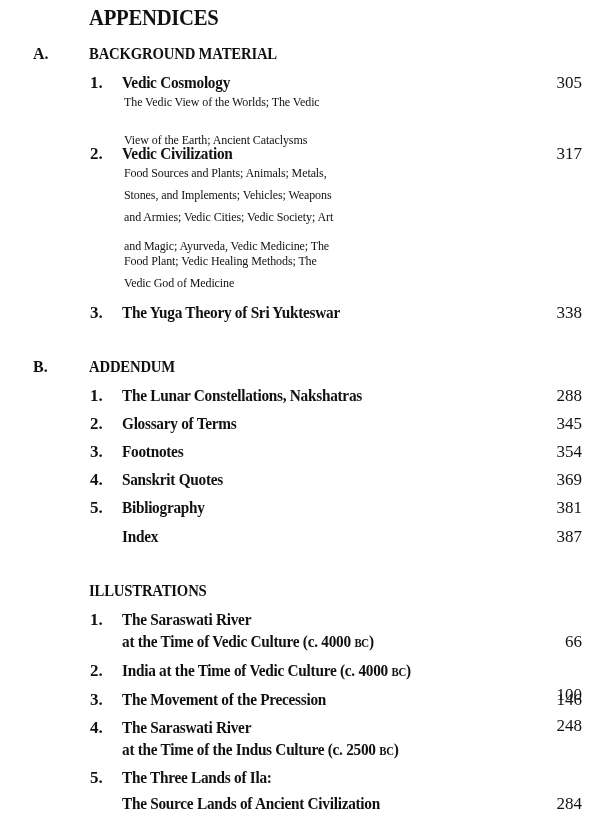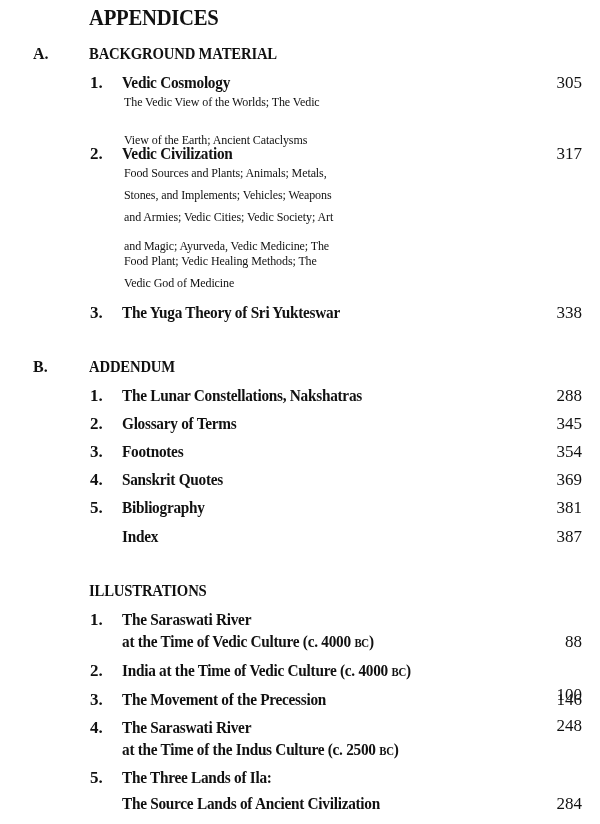--- a/index.html
+++ b/index.html
@@ -81,21 +81,21 @@
     <div class="abs item" style="top:528px">Index</div>
     <div class="abs page" style="top:528px">387</div>
   </div>
 
   <div class="abs sec-title" style="top:583px">ILLUSTRATIONS</div>
 
   <div>
     <div class="abs num" style="top:611px">1.</div>
     <div class="abs item" style="top:611px">The Saraswati River</div>
     <div class="abs item" style="top:633px"><span>at the Time of Vedic Culture (c. 4000 </span><span class="sc">BC</span><span>)</span></div>
-    <div class="abs page" style="top:633px">88</div>
+    <div class="abs page" style="top:633px">66</div>
   </div>
 
   <div>
     <div class="abs num" style="top:662px">2.</div>
     <div class="abs item" style="top:662px"><span>India at the Time of Vedic Culture (c. 4000 </span><span class="sc">BC</span><span>)</span></div>
     <div class="abs page" style="top:686px">100</div>
   </div>
 
   <div>
     <div class="abs num" style="top:691px">3.</div>

